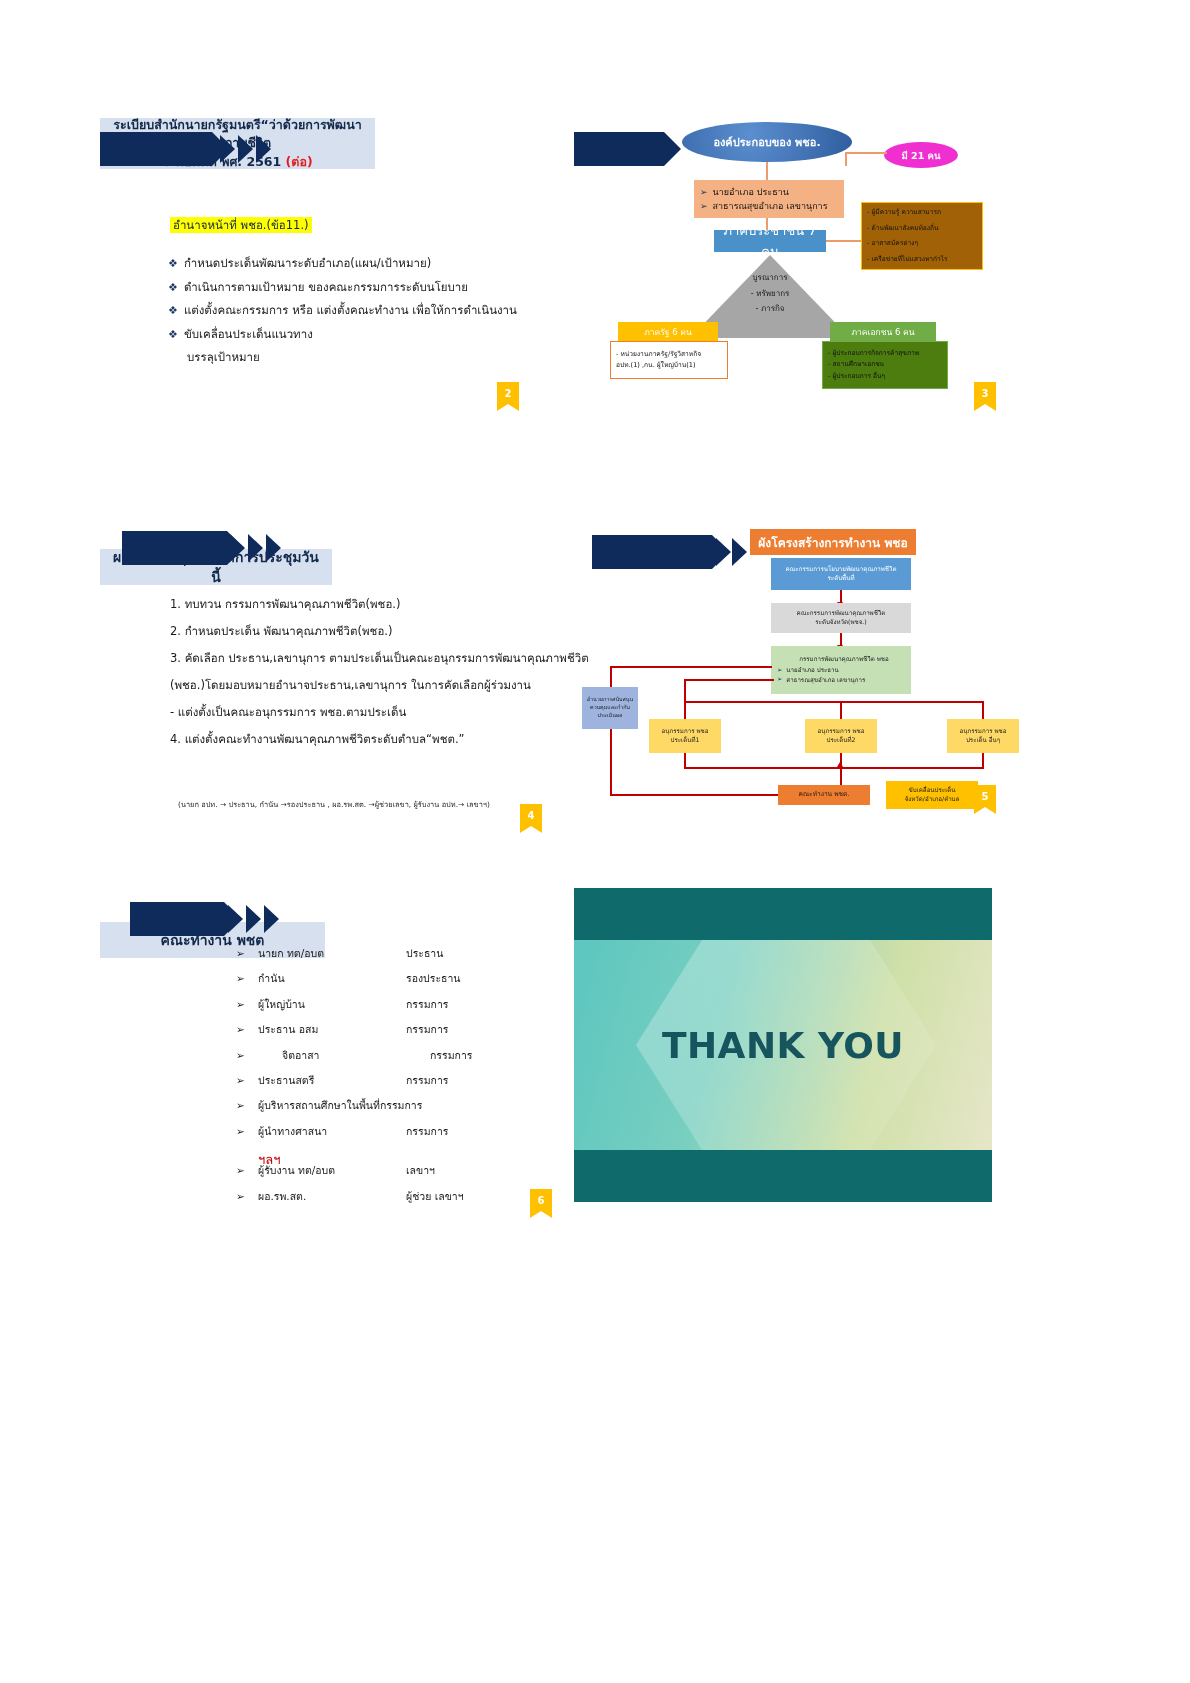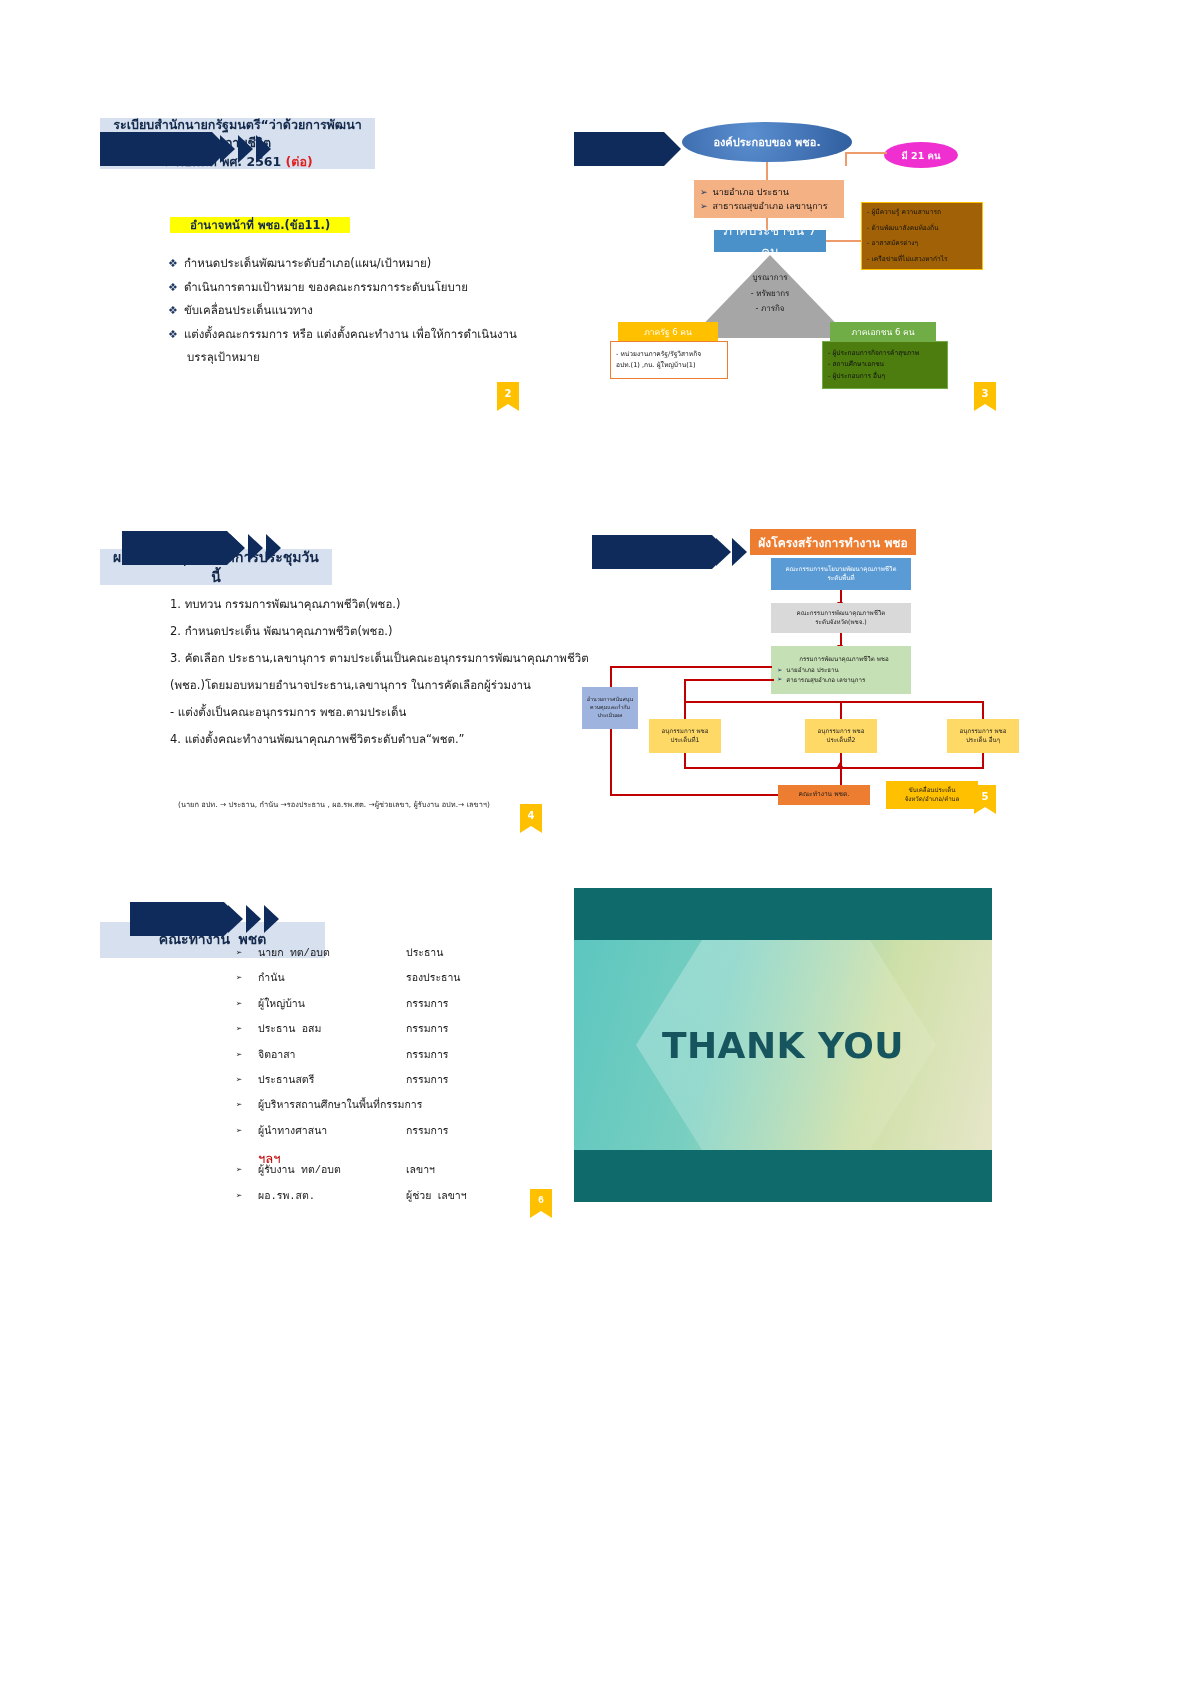--- a/index.html
+++ b/index.html
@@ -14,21 +14,21 @@
   .arrow-block{position:relative;height:34px;width:112px;background:#0f2b5b;}
   .arrow-block:after{content:"";position:absolute;right:-17px;top:0;width:0;height:0;
     border-top:17px solid transparent;border-bottom:17px solid transparent;border-left:17px solid #0f2b5b;}
   .chev{position:absolute;top:0;height:34px;width:22px;}
   .chev:before{content:"";position:absolute;left:0;top:3px;width:0;height:0;
     border-top:14px solid transparent;border-bottom:14px solid transparent;border-left:15px solid #0f2b5b;}
   .title-bar{background:#d7e0ee;display:flex;align-items:center;justify-content:center;
     text-align:center;color:#13294b;font-weight:bold;line-height:1.45;padding:4px 10px;box-sizing:border-box;}
 
   .red{color:#e02020;}
-  .hl{background:#ffff00;font-weight:bold;color:#13294b;padding:1px 20px;}
+  .hl{background:#ffff00;font-weight:normal;color:#13294b;padding:1px 3px;}
 
   .bullets{position:absolute;font-size:11.5px;line-height:2.05;color:#1a1a1a;}
   .bullets div{white-space:nowrap;}
   .dia{color:#1f3864;font-size:11px;margin-right:6px;}
 
   .pagenum{position:absolute;width:22px;height:22px;background:#ffc000;color:#fff;
     font-size:10px;display:flex;align-items:center;justify-content:center;font-weight:bold;}
   .pagenum:after{content:"";position:absolute;bottom:-7px;left:0;width:0;height:0;
     border-left:11px solid #ffc000;border-right:11px solid #ffc000;border-bottom:7px solid transparent;}
 
@@ -78,22 +78,22 @@
     <span><span>ระดับพื้นที่ พศ. 2561 </span><span class="red">(ต่อ)</span></span>
   </div>
 
   <div style="position:absolute;left:70px;top:96px;">
     <span class="hl" style="font-size:11.5px;">อำนาจหน้าที่ พชอ.(ข้อ11.)</span>
   </div>
 
   <div class="bullets" style="left:68px;top:134px;">
     <div><span class="dia">❖</span><span>กำหนดประเด็นพัฒนาระดับอำเภอ(แผน/เป้าหมาย)</span></div>
     <div><span class="dia">❖</span><span>ดำเนินการตามเป้าหมาย ของคณะกรรมการระดับนโยบาย</span></div>
+    <div><span class="dia">❖</span><span>แต่งตั้งคณะกรรมการ หรือ แต่งตั้งคณะทำงาน เพื่อให้การดำเนินงาน</span></div>
     <div><span class="dia">❖</span><span>ขับเคลื่อนประเด็นแนวทาง</span></div>
-    <div><span class="dia">❖</span><span>แต่งตั้งคณะกรรมการ หรือ แต่งตั้งคณะทำงาน เพื่อให้การดำเนินงาน</span></div>
     <div style="padding-left:19px;"><span>บรรลุเป้าหมาย</span></div>
   </div>
 
   <div class="pagenum" style="left:397px;top:264px;">2</div>
 </div>
 
 <div class="slide" style="left:574px;top:118px;width:420px;height:290px;">
 
   <div class="arrow-block" style="left:0;top:14px;width:90px;"></div>
 
@@ -249,21 +249,21 @@
   <div class="fbox" style="left:204px;top:270px;width:92px;height:20px;background:#ed7d31;color:#1a1a1a;font-size:6.6px;">คณะทำงาน พชต.</div>
 
   <div class="fbox" style="left:312px;top:266px;width:92px;height:28px;background:#ffc000;color:#1a1a1a;">
     <div>ขับเคลื่อนประเด็น</div>
     <div>จังหวัด/อำเภอ/ตำบล</div>
   </div>
 
   <div class="pagenum" style="left:400px;top:270px;">5</div>
 </div>
 
-<div class="slide" style="left:100px;top:888px;width:460px;height:314px;font-family:Liberation Mono, monospace;">
+<div class="slide" style="left:100px;top:888px;width:460px;height:314px;">
 
   <div class="arrow-block" style="left:30px;top:14px;width:94px;"></div>
   <div class="chev" style="left:128px;top:14px;"></div>
   <div class="chev" style="left:146px;top:14px;"></div>
   <div class="chev" style="left:164px;top:14px;"></div>
 
   <div class="title-bar" style="left:175px;top:8px;width:225px;height:36px;font-size:14px;">คณะทำงาน พชต</div>
 
   <div style="position:absolute;left:136px;top:53px;width:320px;font-size:10.5px;line-height:2.42;color:#1a1a1a;">
 
@@ -282,21 +282,21 @@
       <span style="width:148px;">ผู้ใหญ่บ้าน</span>
       <span>กรรมการ</span>
     </div>
     <div style="display:flex;">
       <span style="width:22px;">➢</span>
       <span style="width:148px;">ประธาน อสม</span>
       <span>กรรมการ</span>
     </div>
     <div style="display:flex;">
       <span style="width:22px;">➢</span>
-      <span style="width:148px;">จิตอาสา</span>
+      <span style="width:148px;margin-left:24px;">จิตอาสา</span>
       <span>กรรมการ</span>
     </div>
     <div style="display:flex;">
       <span style="width:22px;">➢</span>
       <span style="width:148px;">ประธานสตรี</span>
       <span>กรรมการ</span>
     </div>
     <div style="display:flex;">
       <span style="width:22px;">➢</span>
       <span>ผู้บริหารสถานศึกษาในพื้นที่</span>

